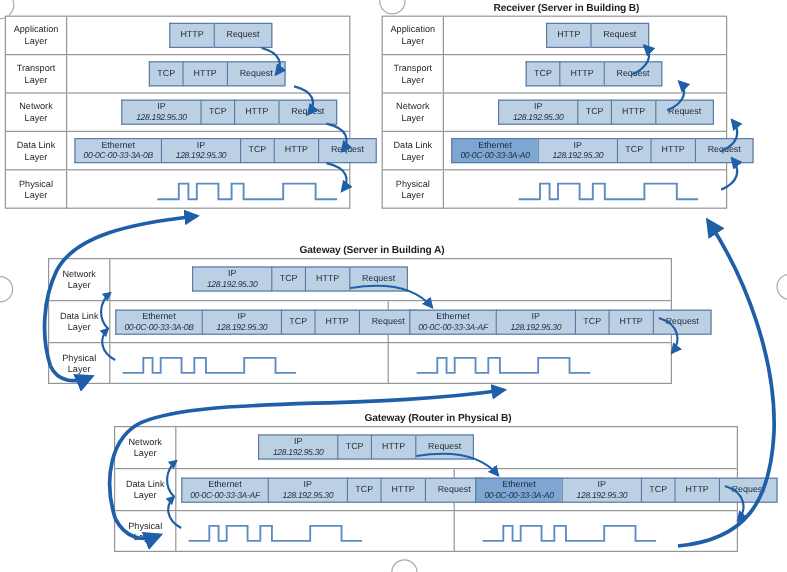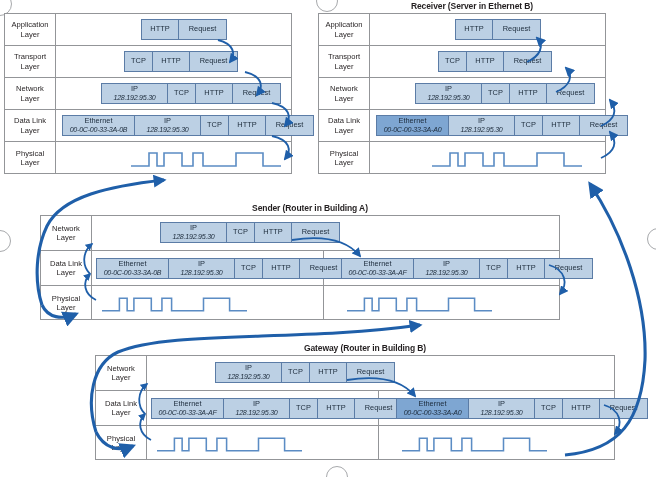--- a/index.html
+++ b/index.html
@@ -133,21 +133,21 @@
     <div class="body">
       <div class="wave" style="left:75px;top:6px;">
         <svg width="150" height="22" viewBox="0 0 150 22">
           <polyline fill="none" stroke="#5b8cc4" stroke-width="1.6" points="0,18 18,18 18,5 26,5 26,18 33,18 33,5 51,5 51,18 62,18 62,5 72,5 72,18 105,18 105,5 132,5 132,18 150,18"></polyline>
         </svg>
       </div>
     </div>
   </div>
 </div>
 
-<div class="panel-title" style="left:322px;top:1px;width:300px;">Receiver (Server in Ethernet B)</div>
+<div class="panel-title" style="left:322px;top:1px;width:300px;">Receiver (Server in Building B)</div>
 
 <div class="panel" style="left:318px;top:13px;width:288px;height:161px;">
 
   <div class="row" style="top:0;height:32px;">
     <div class="lbl">
       <span>Application</span>
       <span>Layer</span>
     </div>
     <div class="body">
       <div class="pdu" style="left:85px;top:5px;">
@@ -219,21 +219,21 @@
     <div class="body">
       <div class="wave" style="left:62px;top:6px;">
         <svg width="150" height="22" viewBox="0 0 150 22">
           <polyline fill="none" stroke="#5b8cc4" stroke-width="1.6" points="0,18 18,18 18,5 26,5 26,18 33,18 33,5 51,5 51,18 62,18 62,5 72,5 72,18 105,18 105,5 132,5 132,18 150,18"></polyline>
         </svg>
       </div>
     </div>
   </div>
 </div>
 
-<div class="panel-title" style="left:60px;top:203px;width:500px;">Sender (Router in Building A)</div>
+<div class="panel-title" style="left:60px;top:203px;width:500px;">Gateway (Server in Building A)</div>
 
 <div class="panel" style="left:40px;top:215px;width:520px;height:105px;">
 
   <div class="row" style="top:0;height:35px;">
     <div class="lbl">
       <span>Network</span>
       <span>Layer</span>
     </div>
     <div class="body">
       <div class="pdu" style="left:68px;top:6px;">
@@ -298,21 +298,21 @@
       </div>
       <div class="wave" style="left:255px;top:7px;">
         <svg width="145" height="22" viewBox="0 0 150 22">
           <polyline fill="none" stroke="#5b8cc4" stroke-width="1.6" points="0,18 18,18 18,5 26,5 26,18 33,18 33,5 51,5 51,18 62,18 62,5 72,5 72,18 105,18 105,5 132,5 132,18 150,18"></polyline>
         </svg>
       </div>
     </div>
   </div>
 </div>
 
-<div class="panel-title" style="left:115px;top:343px;width:500px;">Gateway (Router in Building B)</div>
+<div class="panel-title" style="left:115px;top:343px;width:500px;">Gateway (Router in Physical B)</div>
 
 <div class="panel" style="left:95px;top:355px;width:520px;height:105px;">
 
   <div class="row" style="top:0;height:35px;">
     <div class="lbl">
       <span>Network</span>
       <span>Layer</span>
     </div>
     <div class="body">
       <div class="pdu" style="left:68px;top:6px;">

